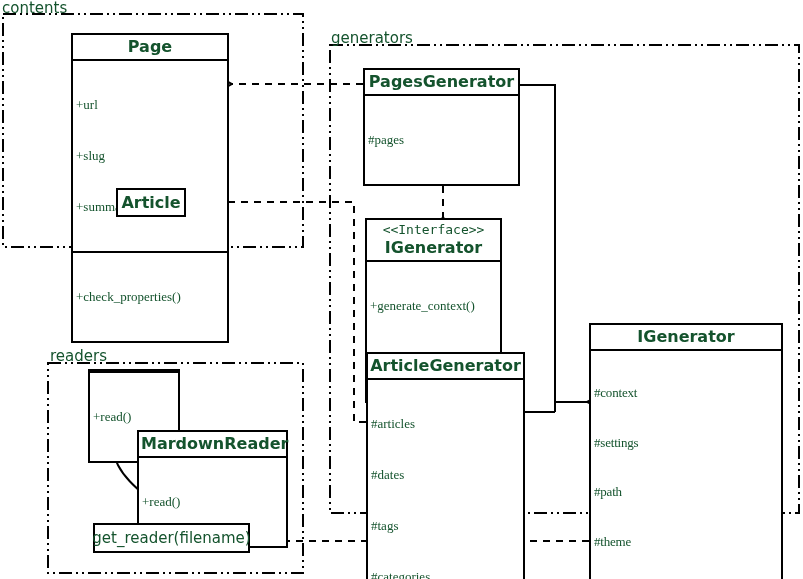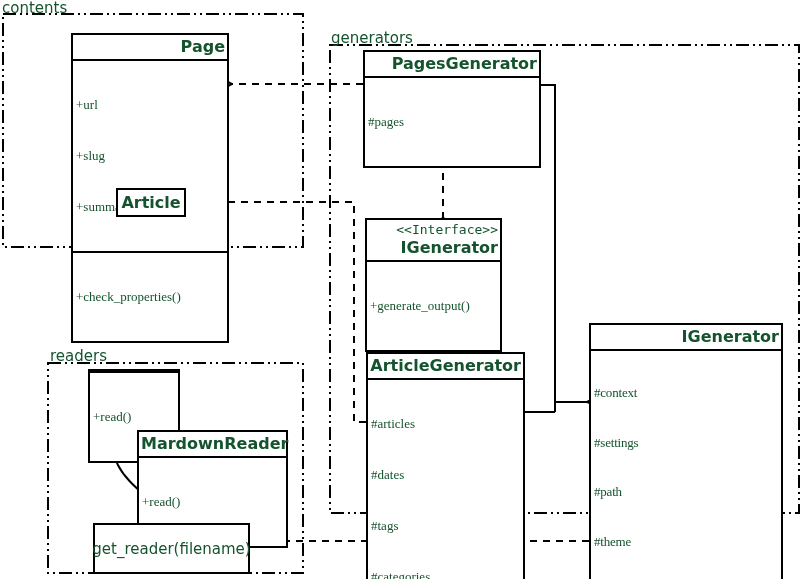--- a/index.html
+++ b/index.html
@@ -1,21 +1,21 @@
 <!DOCTYPE html>
 <html><head>
 <meta charset="utf-8">
 <style>
   html,body{margin:0;padding:0;background:#fff;}
   .canvas{position:relative;width:803px;height:579px;background:#ffffff;
           font-family:"DejaVu Sans",sans-serif;color:#14532d;overflow:hidden;}
   svg.connectors{position:absolute;left:0;top:0;}
   .pkg-label{position:absolute;font-size:15px;line-height:15px;white-space:nowrap;}
   .class-box{position:absolute;background:#fff;border:2px solid #000;box-sizing:border-box;}
-  .uml-title{font-weight:bold;font-size:16px;line-height:19px;text-align:right;
+  .uml-title{font-weight:bold;font-size:16px;line-height:19px;text-align:center;
              padding:2px 2px 3px;font-family:"DejaVu Sans",sans-serif;}
   .stereotype{display:block;font-family:"DejaVu Sans Mono",monospace;
               font-size:13px;font-weight:normal;line-height:16px;}
   .uml-sec{font-family:Liberation Serif, serif;font-size:13px;line-height:17px;
            padding:1px 3px 2px;border-top:2px solid #000;white-space:pre;overflow:hidden;}
   .tight{letter-spacing:-0.2px;line-height:16.5px;}
   .single{display:flex;align-items:center;justify-content:center;}
   .plainfont{font-family:"DejaVu Sans",sans-serif;font-size:15px;}
 </style>
 </head>
@@ -80,33 +80,34 @@
     </div>
     <div class="uml-sec">
       <div>+check_properties()</div>
     </div>
   </div>
 
   <div class="class-box single" style="left:116px;top:188px;width:70px;height:29px;">
     <div class="uml-title" style="padding:0;">Article</div>
   </div>
 
-  <div class="class-box" style="left:363px;top:50px;width:178px;">
+  <div class="class-box" style="left:363px;top:68px;width:157px;">
     <div class="uml-title">PagesGenerator</div>
     <div class="uml-sec">
       <div>#pages</div>
     </div>
   </div>
 
   <div class="class-box" style="left:365px;top:218px;width:137px;">
     <div class="uml-title">
       <span class="stereotype">&lt;&lt;Interface&gt;&gt;</span>
       <span>IGenerator</span>
     </div>
     <div class="uml-sec">
+      <div>+generate_context()</div>
       <div>+generate_output()</div>
     </div>
   </div>
 
   <div class="class-box" style="left:366px;top:352px;width:159px;">
     <div class="uml-title">ArticleGenerator</div>
     <div class="uml-sec">
       <div>#articles</div>
       <div>#dates</div>
       <div>#tags</div>
@@ -134,17 +135,17 @@
     </div>
   </div>
 
   <div class="class-box" style="left:137px;top:430px;width:151px;">
     <div class="uml-title">MardownReader</div>
     <div class="uml-sec">
       <div>+read()</div>
     </div>
   </div>
 
-  <div class="class-box single plainfont" style="left:93px;top:523px;width:157px;height:51px;">
+  <div class="class-box single plainfont" style="left:93px;top:523px;width:157px;height:30px;">
     <span>get_reader(filename)</span>
   </div>
 
 </div>
 
 </body></html>

